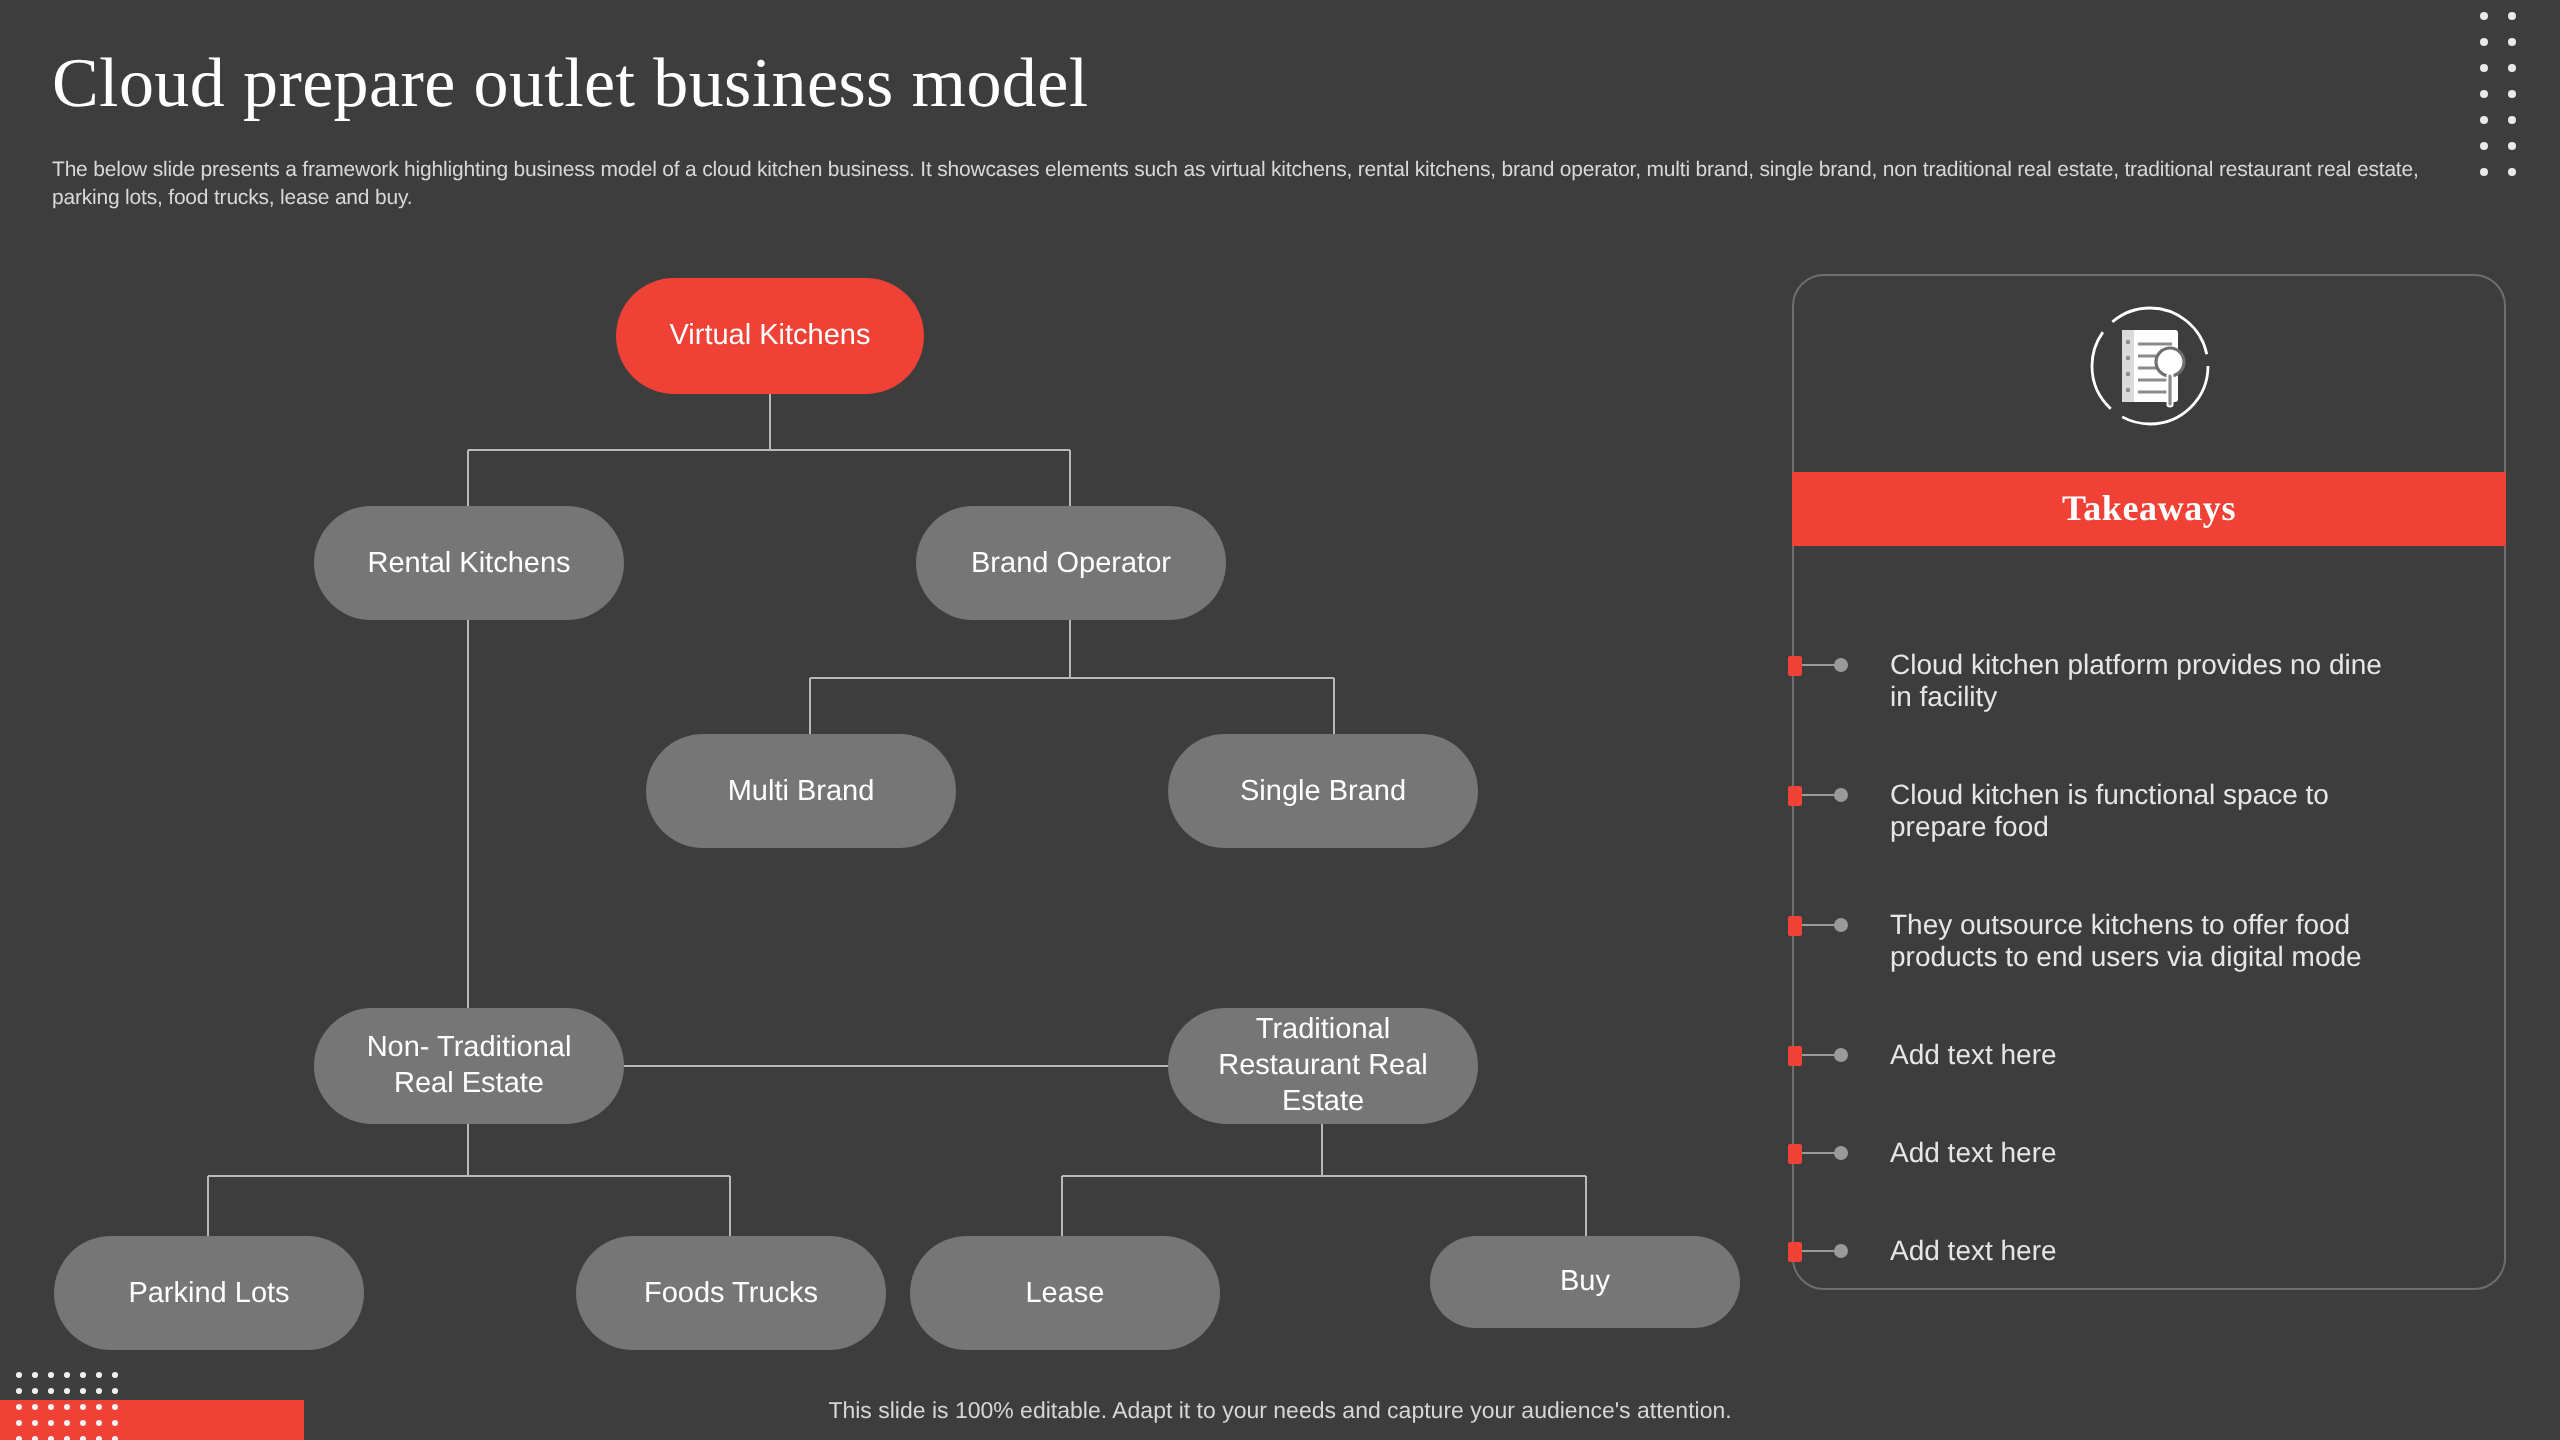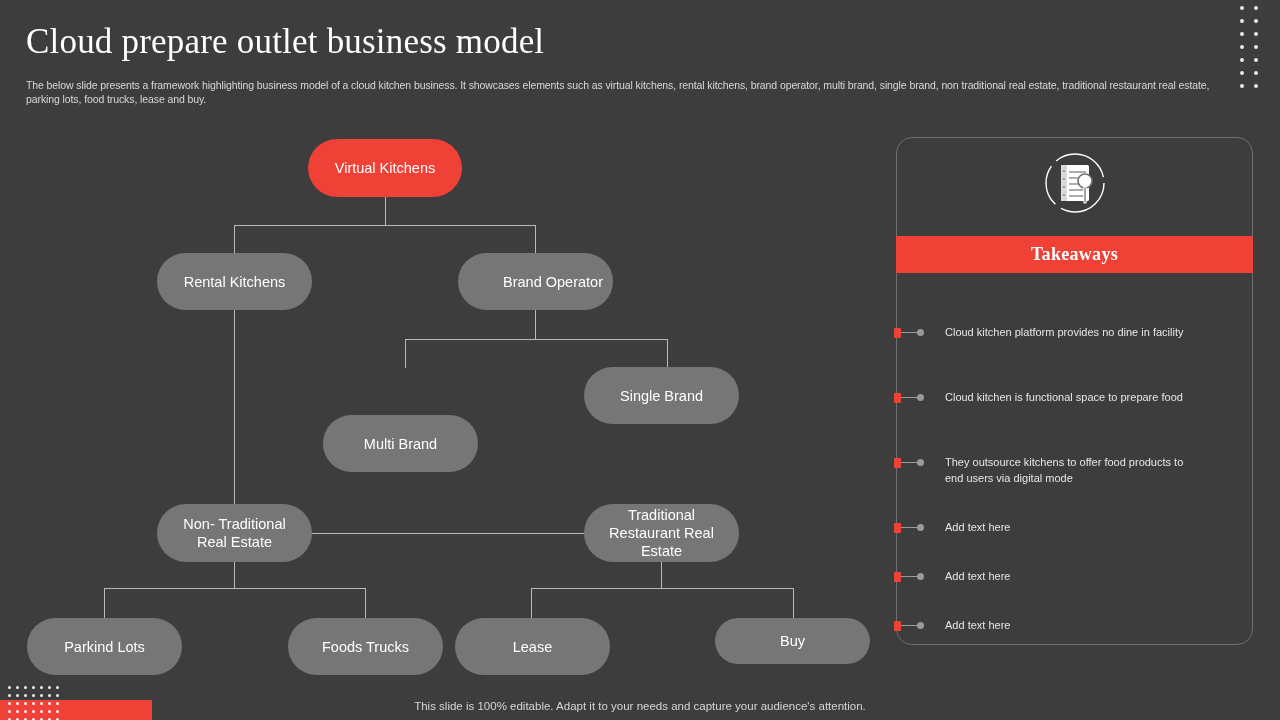--- a/index.html
+++ b/index.html
@@ -204,21 +204,21 @@
     width: 7px;
     height: 7px;
     border-radius: 50%;
     background: #9a9a9a;
   }
   .bullet .bullet-text {
     position: absolute;
     left: 48px;
     top: 4px;
     width: 255px;
-    font-size: 11px;
+    font-size: 14px;
     line-height: 16px;
     color: #e6e6e6;
   }
 
   
   .footer-note {
     position: absolute;
     left: 0;
     top: 700px;
     width: 1280px;
@@ -324,25 +324,25 @@
     </svg>
 
     <div class="node root" style="left:308px; top:139px; width:154px; height:58px;align-items:center;">
       <span>Virtual Kitchens</span>
     </div>
 
     <div class="node" style="left:157px; top:253px; width:155px; height:57px;">
       <span>Rental Kitchens</span>
     </div>
 
-    <div class="node" style="left:458px; top:253px; width:155px; height:57px;justify-content:flex-end;">
+    <div class="node" style="left:458px; top:253px; width:155px; height:57px;">
       <span>Brand Operator</span>
     </div>
 
-    <div class="node" style="left:323px; top:367px; width:155px; height:57px;margin-top:48px;">
+    <div class="node" style="left:323px; top:367px; width:155px; height:57px;">
       <span>Multi Brand</span>
     </div>
 
     <div class="node" style="left:584px; top:367px; width:155px; height:57px;">
       <span>Single Brand</span>
     </div>
 
     <div class="node" style="left:157px; top:504px; width:155px; height:58px;">
       <span>Non- Traditional Real Estate</span>
     </div>

